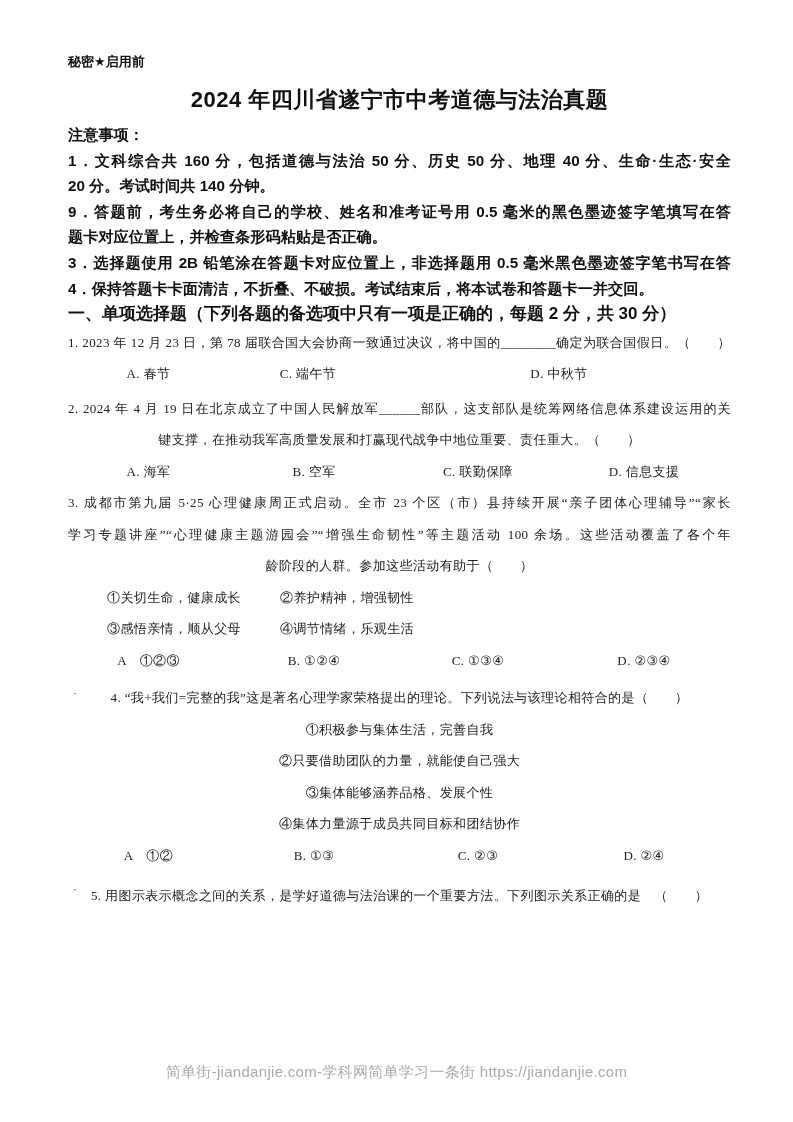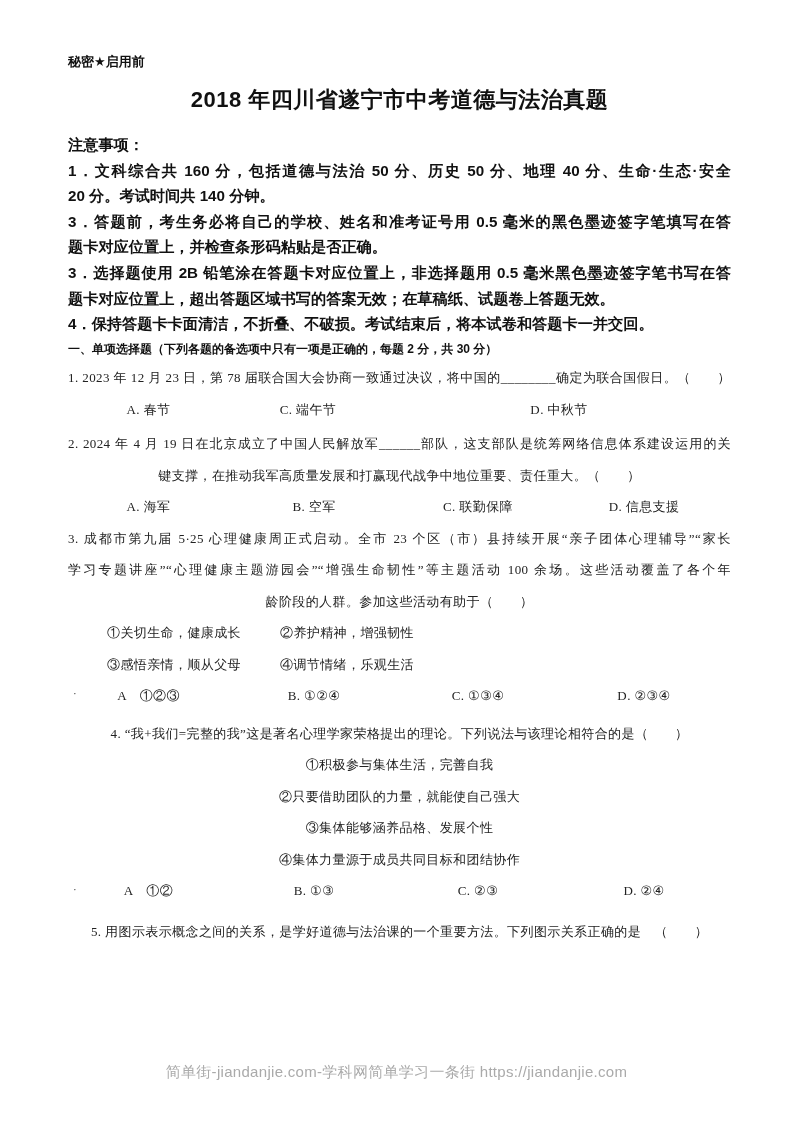--- a/index.html
+++ b/index.html
@@ -29,32 +29,32 @@
     margin-top:15px;
     text-align:center;
     font-family:"Liberation Sans","DejaVu Sans",sans-serif;
     font-weight:700;
     font-size:22px;
     line-height:27px;
     letter-spacing:0.5px;
     color:#111;
   }
   .notice {
-    margin-top:19px;
+    margin-top:9px;
     font-family:"Liberation Sans","DejaVu Sans",sans-serif;
     font-weight:700;
     font-size:15.2px;
     line-height:25.6px;
     color:#111;
   }
   .notice-line { white-space:nowrap; }
   .section-heading {
     font-family:"Liberation Sans","DejaVu Sans",sans-serif;
     font-weight:700;
-    font-size:12px;
+    font-size:17px;
     line-height:25.6px;
     color:#111;
     white-space:nowrap;
   }
   
   .questions {
     font-size:13px;
     line-height:31.5px;
     letter-spacing:0.4px;
     color:#222;
@@ -94,30 +94,29 @@
   }
 </style>
 </head>
 <body>
 
 <div class="page">
   <div class="content">
 
     <div class="secret">秘密★启用前</div>
 
-    <div class="doc-title">2018 年四川省遂宁市中考道德与法治真题</div>
+    <div class="doc-title">2024 年四川省遂宁市中考道德与法治真题</div>
 
     <div class="notice">
       <div class="notice-line">注意事项：</div>
       <div class="notice-line fill">1．文科综合共 160 分，包括道德与法治 50 分、历史 50 分、地理 40 分、生命·生态·安全</div>
       <div class="notice-line">20 分。考试时间共 140 分钟。</div>
-      <div class="notice-line fill">3．答题前，考生务必将自己的学校、姓名和准考证号用 0.5 毫米的黑色墨迹签字笔填写在答</div>
+      <div class="notice-line fill">9．答题前，考生务必将自己的学校、姓名和准考证号用 0.5 毫米的黑色墨迹签字笔填写在答</div>
       <div class="notice-line">题卡对应位置上，并检查条形码粘贴是否正确。</div>
       <div class="notice-line fill">3．选择题使用 2B 铅笔涂在答题卡对应位置上，非选择题用 0.5 毫米黑色墨迹签字笔书写在答</div>
-      <div class="notice-line">题卡对应位置上，超出答题区域书写的答案无效；在草稿纸、试题卷上答题无效。</div>
       <div class="notice-line">4．保持答题卡卡面清洁，不折叠、不破损。考试结束后，将本试卷和答题卡一并交回。</div>
       <div class="section-heading">一、单项选择题（下列各题的备选项中只有一项是正确的，每题 2 分，共 30 分）</div>
     </div>
 
     <div class="questions">
 
       <div class="q-block">
         <div class="q-line fill">1. 2023 年 12 月 23 日，第 78 届联合国大会协商一致通过决议，将中国的________确定为联合国假日。（　　）</div>
         <div class="q-line choices">
           <span class="c1">A. 春节</span>

